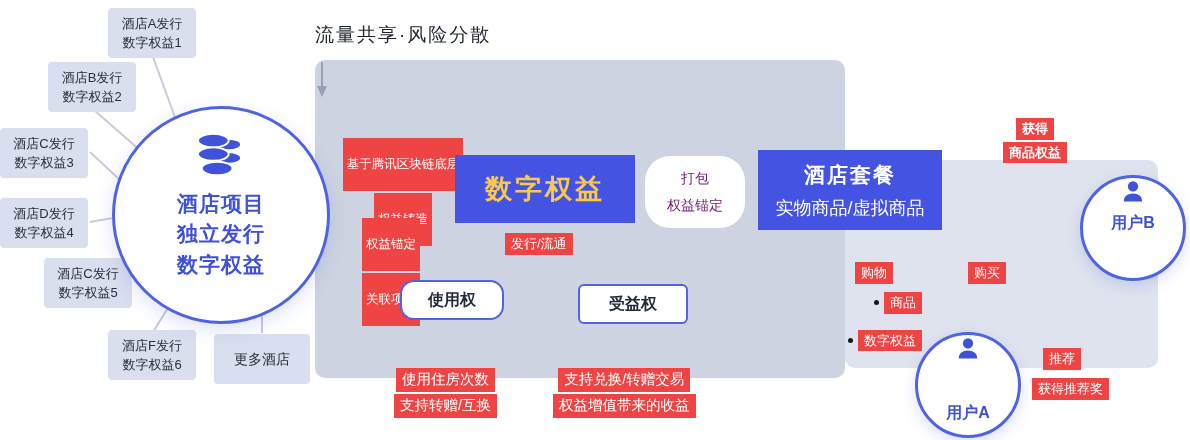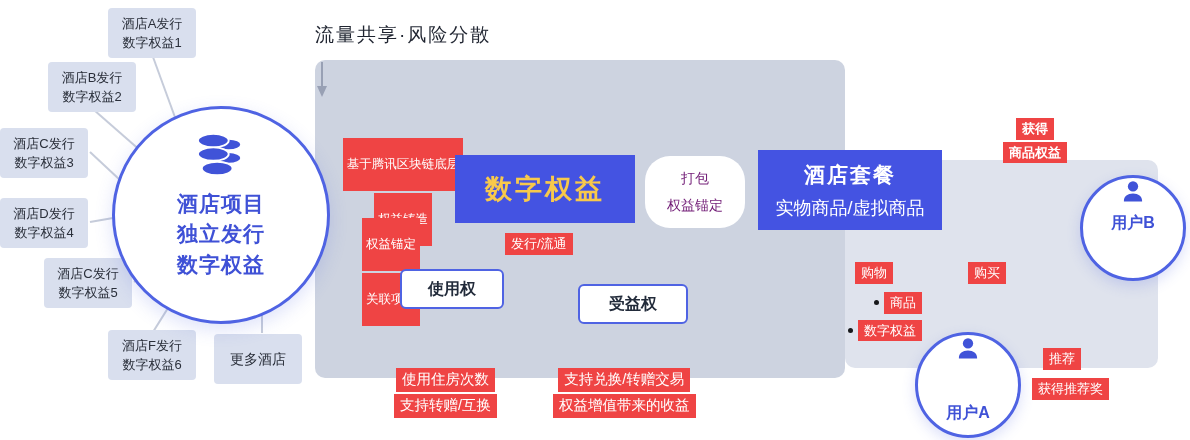--- a/index.html
+++ b/index.html
@@ -16,21 +16,21 @@
     position:absolute; left:315px; top:22px; width:530px; 
     font-size:19px; font-weight:normal; color:#1f2430; letter-spacing:2px; z-index:3;
   }
 
   
   .hotel-box {
     position:absolute; width:88px; min-height:46px; background:#d9dfee; border-radius:4px;
     display:flex; flex-direction:column; justify-content:center; align-items:center;
     font-size:13px; color:#2a2f3a; line-height:1.5; padding:2px 0; z-index:3; text-align:center;
   }
-  .more-box { width:88px; height:42px; font-size:14px; justify-content:center; }
+  .more-box { width:96px; height:42px; font-size:14px; justify-content:center; }
 
   
   .issuer-circle {
     position:absolute; left:112px; top:106px; width:212px; height:212px; border-radius:50%;
     background:#fff; border:3px solid #4f63e3; box-shadow:0 6px 18px rgba(79,99,227,.18);
     display:flex; flex-direction:column; align-items:center; z-index:4;
   }
   .issuer-circle .icon-wrap { margin-top:22px; }
   .issuer-text { margin-top:4px; text-align:center; font-weight:bold; font-size:21px; color:#3f51d6; line-height:1.45; letter-spacing:1px; }
 
@@ -62,21 +62,21 @@
     display:flex; flex-direction:column; justify-content:center; align-items:center; gap:9px;
     font-size:14px; z-index:5;border-radius:25px;
   }
 
   
   .right-pill {
     position:absolute; background:#fff; border:2px solid #4f63e3; border-radius:6px;
     display:flex; align-items:center; justify-content:center;
     font-size:16px; font-weight:bold; color:#222b3a; z-index:5;
   }
-  #usage-right   { left:400px; top:269px; width:100px; height:36px; }
+  #usage-right   { left:400px; top:280px; width:100px; height:36px;border-radius:14px; }
   #benefit-right { left:578px; top:284px; width:106px; height:36px; }
 
   
   .user-circle {
     position:absolute; width:100px; height:100px; border-radius:50%;
     background:#fff; border:3px solid #4f63e3; box-shadow:0 5px 14px rgba(79,99,227,.2);
     display:flex; flex-direction:column; align-items:center; justify-content:flex-start; gap:3px; z-index:5;
   }
   .user-circle .label { font-size:16px; font-weight:bold; color:#3f51d6; }
   #user-b { left:1080px; top:175px; }
@@ -209,21 +209,21 @@
     <span class="chip bold">商品权益</span>
   </div>
 
   <div class="chip-stack left" style="left:855px;top:262px">
     <span class="chip">购物</span>
   </div>
   <div class="chip-stack left" style="left:968px;top:262px">
     <span class="chip">购买</span>
   </div>
 
-  <div class="chip-stack left" style="left:848px;top:292px;gap:6px">
+  <div class="chip-stack left" style="left:848px;top:292px;gap:16px">
     <div class="goods-row">
       <span class="dot"></span>
       <span class="chip">商品</span>
     </div>
     <div class="goods-row">
       <span class="dot"></span>
       <span class="chip">数字权益</span>
     </div>
   </div>
 

